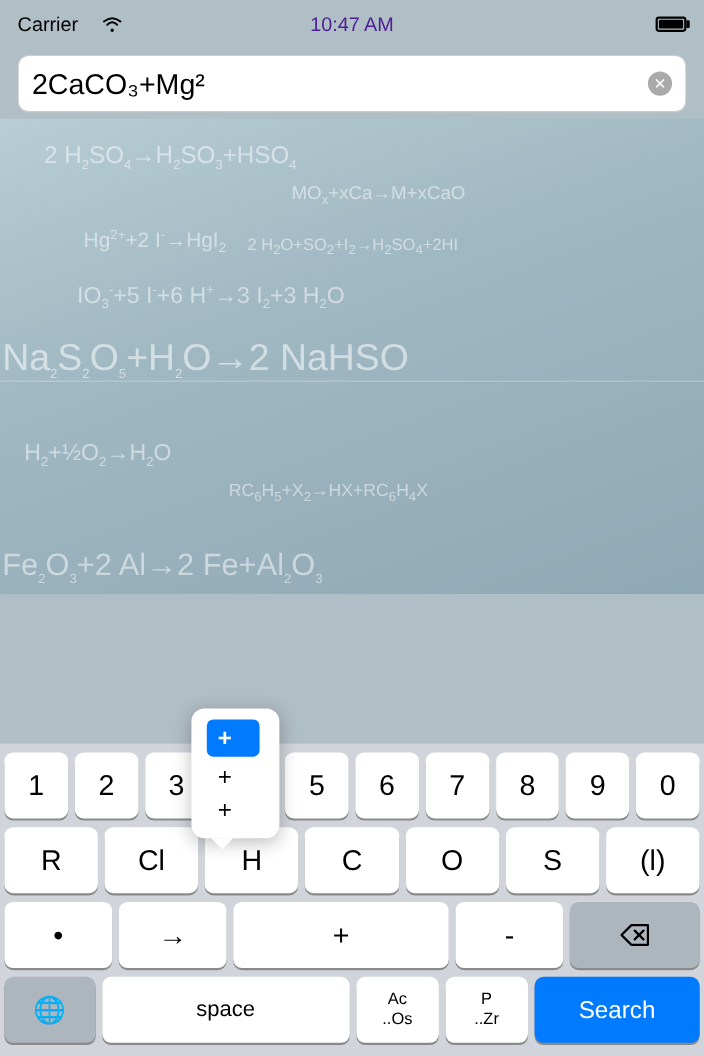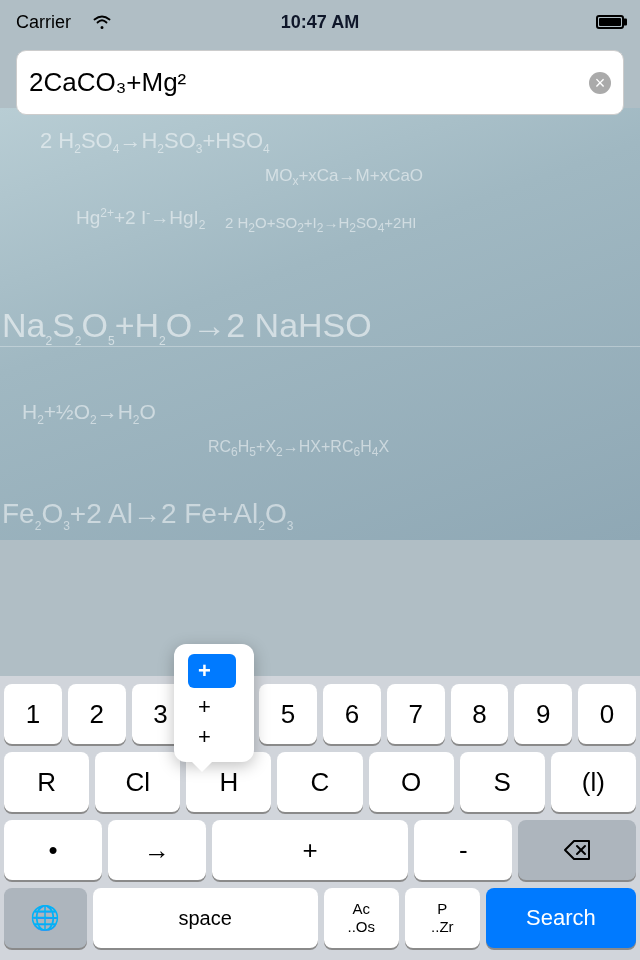--- a/index.html
+++ b/index.html
@@ -26,22 +26,22 @@
     #status-carrier {
       font-size: 18px;
       font-weight: 500;
       color: #000;
       display: flex;
       align-items: center;
       gap: 22px;
     }
     #status-time {
       font-size: 18px;
-      font-weight: 700;
-      color: #0f172a;
+      font-weight: 400;
+      color: #4c1d95;
       position: absolute;
       left: 50%;
       transform: translateX(-50%);
     }
     #status-battery {
       display: flex;
       align-items: center;
       gap: 4px;
     }
     .battery-icon {
@@ -79,21 +79,21 @@
       position: relative;
       z-index: 10;
     }
     #search-input-container {
       background: #fff;
       border-radius: 10px;
       border: 1px solid #ccc;
       display: flex;
       align-items: center;
       padding: 6px 12px;
-      height: 65px;
+      height: 52px;
     }
     #search-text {
       flex: 1;
       font-size: 26px;
       color: #000;
       background: transparent;
       border: none;
       outline: none;
     }
     #clear-icon {
@@ -250,20 +250,21 @@
     <span id="search-text">2CaCO₃+Mg²</span>
     <div id="clear-icon"></div>
   </div>
 </div>
 
 <div id="chemistry-bg">
   <div class="chem-eq" style="top:20px;left:40px;font-size:22px;">2 H<sub>2</sub>SO<sub>4</sub>→H<sub>2</sub>SO<sub>3</sub>+HSO<sub>4</sub></div>
   <div class="chem-eq" style="top:58px;left:265px;font-size:17px;">MO<sub>x</sub>+xCa→M+xCaO</div>
   <div class="chem-eq" style="top:98px;left:32px;font-size:19px;margin-left:44px;">Hg<sup>2+</sup>+2 I<sup>-</sup>→HgI<sub>2</sub></div>
   <div class="chem-eq" style="top:106px;left:225px;font-size:15px;">2 H<sub>2</sub>O+SO<sub>2</sub>+I<sub>2</sub>→H<sub>2</sub>SO<sub>4</sub>+2HI</div>
+  <div class="chem-eq" style="top:148px;left:70px;font-size:21px;">IO<sub>3</sub><sup>-</sup>+5 I<sup>-</sup>+6 H<sup>+</sup>→3 I<sub>2</sub>+3 H<sub>2</sub>O</div>
   <div class="chem-eq" style="top:198px;left:2px;font-size:34px;color:rgba(255,255,255,0.55);">Na<sub>2</sub>S<sub>2</sub>O<sub>5</sub>+H<sub>2</sub>O→2 NaHSO</div>
   <div style="position:absolute;top:238px;left:0;right:0;height:1px;background:rgba(255,255,255,0.3);"></div>
   <div class="chem-eq" style="top:292px;left:22px;font-size:21px;">H<sub>2</sub>+½O<sub>2</sub>→H<sub>2</sub>O</div>
   <div class="chem-eq" style="top:330px;left:208px;font-size:16px;">RC<sub>6</sub>H<sub>5</sub>+X<sub>2</sub>→HX+RC<sub>6</sub>H<sub>4</sub>X</div>
   <div class="chem-eq" style="top:390px;left:2px;font-size:28px;">Fe<sub>2</sub>O<sub>3</sub>+2 Al→2 Fe+Al<sub>2</sub>O<sub>3</sub></div>
 </div>
 
 <div id="keyboard">
 
   <div class="key-row">

